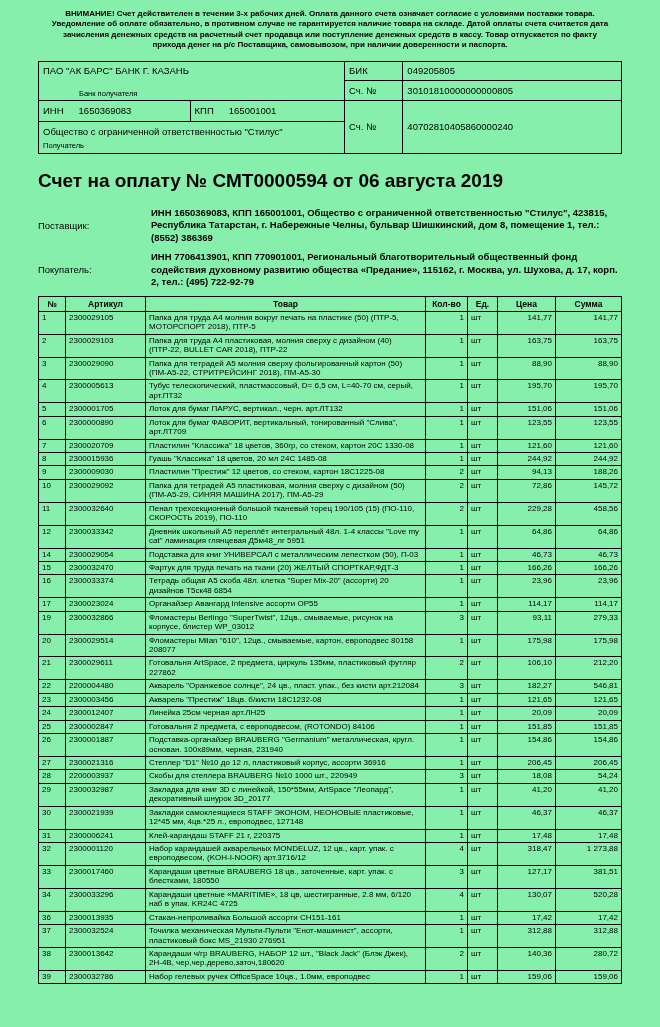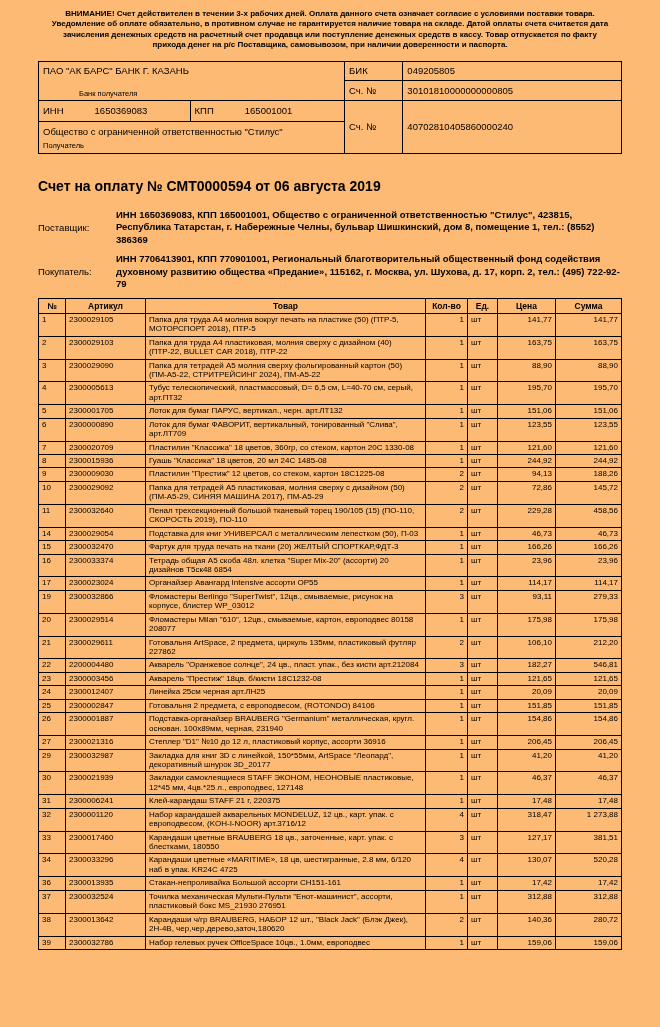--- a/index.html
+++ b/index.html
@@ -1,46 +1,46 @@
 <!DOCTYPE html>
 <html><head>
 <meta charset="utf-8">
 <style>
   * { margin:0; padding:0; box-sizing:border-box; }
   html, body { background:#e9e9e9; }
   .page {
     position:relative;
     width:660px; height:1027px; overflow:hidden;
     margin:0 auto;
-    background:#fdba74; color:#000;
+    background:#86efac; color:#000;
     font-family:"Liberation Sans","DejaVu Sans",sans-serif;
     padding:9px 38px 0 38px;
   }
   .warning {
     font-size:8px; font-weight:bold; text-align:center;
     line-height:1.3; margin:0 12px 10px 12px;
   }
   .bank-table {
     width:100%; border-collapse:collapse; table-layout:fixed;
     font-size:9.5px; margin-bottom:2px;
   }
   .bank-table td { border:1px solid #000; padding:2px 4px; vertical-align:middle; }
   .c-b1{width:26%} .c-b2{width:26.5%} .c-b3{width:10%} .c-b4{width:37.5%}
   .bank-cell { vertical-align:top; }
   .bank-name { padding-top:1px; margin-bottom:13px; }
   .cell-sub { font-size:7.5px;padding-left:36px; }
   .top { vertical-align:top; }
   .nb { border-bottom:none !important; padding-top:4px !important; }
   .nt { border-top:none !important; padding-bottom:3px !important; }
-  .gap { margin-left:31px; }
+  .gap { margin-left:15px; }
   .acct-row td { height:21px; }
-  .title { font-size:14px; font-weight:bold; margin:24px 0 15px 0; }
+  .title { font-size:19px; font-weight:bold; margin:16px 0 15px 0; }
   .party { display:flex; align-items:center; margin-bottom:7px; font-size:9.5px; }
   .party-label { flex:0 0 78px; }
-  .party-text { font-weight:bold; line-height:1.32; }
+  .party-text { font-weight:bold; line-height:1.32;margin-left:35px; }
   .items-table {
     width:100%; border-collapse:collapse; table-layout:fixed;
     font-size:8px; margin-top:7px;
   }
   .items-table th {
     border:1px solid #000; font-size:8.5px; font-weight:bold;
     text-align:center; padding:2px 1px; vertical-align:middle;
   }
   .items-table td {
     border:1px solid #000; padding:1px 3px 2px 3px;
@@ -140,21 +140,21 @@
           <td class="al-l">2300029103</td>
           <td class="al-l">Папка для труда А4 пластиковая, молния сверху с дизайном (40) (ПТР-22, BULLET CAR 2018), ПТР-22</td>
           <td class="al-r">1</td>
           <td class="al-l">шт</td>
           <td class="al-r">163,75</td>
           <td class="al-r">163,75</td>
         </tr>
         <tr>
           <td class="al-l">3</td>
           <td class="al-l">2300029090</td>
-          <td class="al-l">Папка для тетрадей А5 молния сверху фольгированный картон (50) (ПМ-А5-22, СТРИТРЕЙСИНГ 2024), ПМ-А5-22</td>
+          <td class="al-l">Папка для тетрадей А5 молния сверху фольгированный картон (50) (ПМ-А5-22, СТРИТРЕЙСИНГ 2018), ПМ-А5-30</td>
           <td class="al-r">1</td>
           <td class="al-l">шт</td>
           <td class="al-r">88,90</td>
           <td class="al-r">88,90</td>
         </tr>
         <tr>
           <td class="al-l">4</td>
           <td class="al-l">2300005613</td>
           <td class="al-l">Тубус телескопический, пластмассовый, D= 6,5 см, L=40-70 см, серый, арт.ПТ32</td>
           <td class="al-r">1</td>
@@ -219,20 +219,29 @@
         <tr>
           <td class="al-l">11</td>
           <td class="al-l">2300032640</td>
           <td class="al-l">Пенал трехсекционный большой тканевый торец 190/105 (15) (ПО-110, СКОРОСТЬ 2019), ПО-110</td>
           <td class="al-r">2</td>
           <td class="al-l">шт</td>
           <td class="al-r">229,28</td>
           <td class="al-r">458,56</td>
         </tr>
         <tr>
+          <td class="al-l">12</td>
+          <td class="al-l">2300033342</td>
+          <td class="al-l">Дневник школьный А5 переплёт интегральный 48л. 1-4 классы "Love my cat" ламинация глянцевая Д5м48_лг 5951</td>
+          <td class="al-r">1</td>
+          <td class="al-l">шт</td>
+          <td class="al-r">64,86</td>
+          <td class="al-r">64,86</td>
+        </tr>
+        <tr>
           <td class="al-l">14</td>
           <td class="al-l">2300029054</td>
           <td class="al-l">Подставка для книг УНИВЕРСАЛ с металлическим лепестком (50), П-03</td>
           <td class="al-r">1</td>
           <td class="al-l">шт</td>
           <td class="al-r">46,73</td>
           <td class="al-r">46,73</td>
         </tr>
         <tr>
           <td class="al-l">15</td>
@@ -336,20 +345,29 @@
         <tr>
           <td class="al-l">27</td>
           <td class="al-l">2300021316</td>
           <td class="al-l">Степлер "D1" №10 до 12 л, пластиковый корпус, ассорти 36916</td>
           <td class="al-r">1</td>
           <td class="al-l">шт</td>
           <td class="al-r">206,45</td>
           <td class="al-r">206,45</td>
         </tr>
         <tr>
+          <td class="al-l">28</td>
+          <td class="al-l">2200003937</td>
+          <td class="al-l">Скобы для степлера BRAUBERG №10 1000 шт., 220949</td>
+          <td class="al-r">3</td>
+          <td class="al-l">шт</td>
+          <td class="al-r">18,08</td>
+          <td class="al-r">54,24</td>
+        </tr>
+        <tr>
           <td class="al-l">29</td>
           <td class="al-l">2300032987</td>
           <td class="al-l">Закладка для книг 3D с линейкой, 150*55мм, ArtSpace "Леопард", декоративный шнурок 3D_20177</td>
           <td class="al-r">1</td>
           <td class="al-l">шт</td>
           <td class="al-r">41,20</td>
           <td class="al-r">41,20</td>
         </tr>
         <tr>
           <td class="al-l">30</td>

